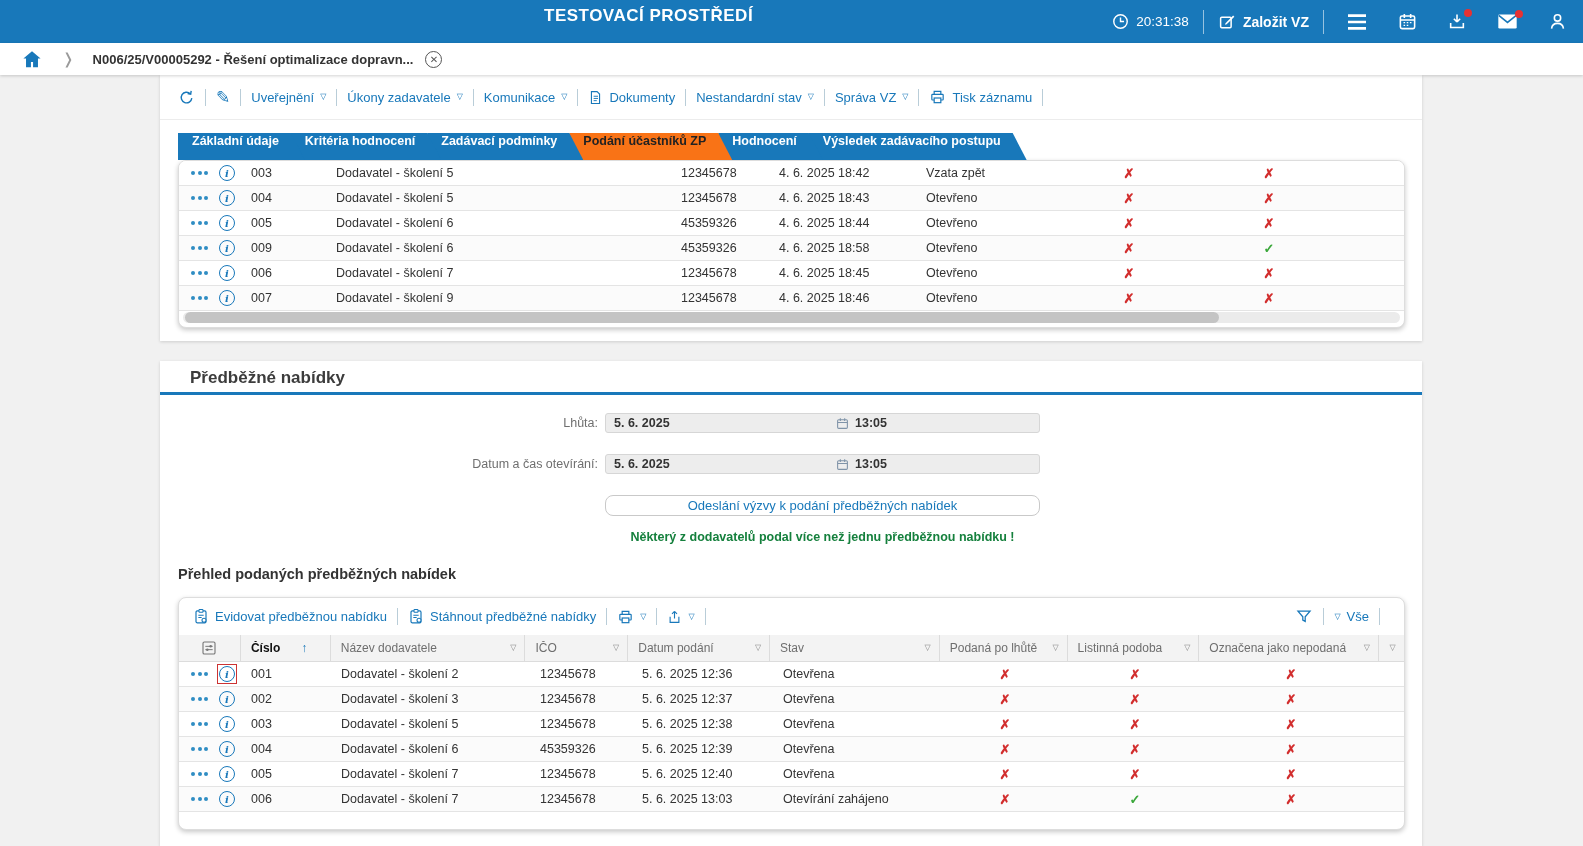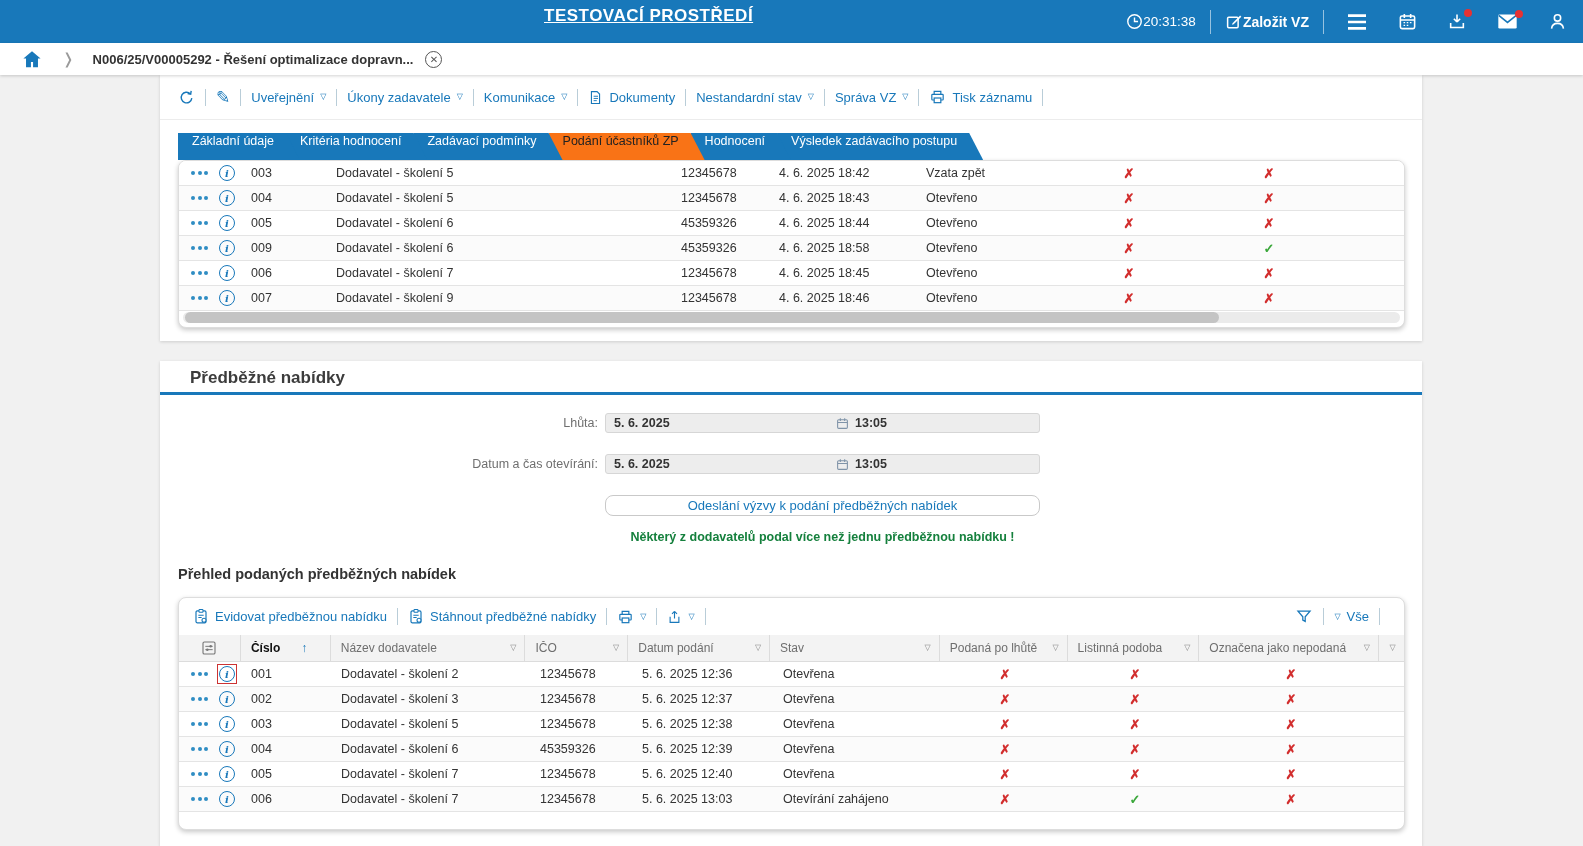--- a/index.html
+++ b/index.html
@@ -6,23 +6,23 @@
     font-family:"Liberation Sans",sans-serif;background:#f1f1f1;}
   *{box-sizing:border-box;}
   
   .topbar{position:relative;height:43px;background:#1878ba;color:#fff;display:flex;align-items:center;}
   .brand{display:flex;align-items:flex-start;margin-left:12px;}
   .logo-ring{width:30px;height:30px;border:5px solid #fff;border-radius:50%;margin:4px 6px 0 0;
     border-left-color:rgba(255,255,255,.55);transform:rotate(-35deg);}
   .brand-name{font-size:25px;font-weight:bold;letter-spacing:2px;line-height:40px;}
   .brand-sub{font-size:12px;margin:20px 0 0 2px;}
   .tb-title{position:absolute;left:544px;top:0;height:32px;display:flex;align-items:center;
-    font-size:17px;font-weight:bold;letter-spacing:.5px;text-decoration:underline;}
+    font-size:17px;font-weight:bold;letter-spacing:.5px;}
   .tb-right{position:absolute;right:14px;top:0;height:43px;display:flex;align-items:center;gap:14px;}
-  .tb-right .grp{display:flex;align-items:center;}
+  .tb-right .grp{display:flex;align-items:center;gap:7px;}
   .tbsep{width:1px;height:24px;background:rgba(255,255,255,.55);}
   .tb-time{font-size:13.5px;}
   .tb-create{font-size:14px;font-weight:bold;cursor:pointer;}
   .icon-badge{position:relative;}
   .badge{position:absolute;top:-3px;right:-5px;width:8px;height:8px;border-radius:50%;background:#e63232;}
   .hit{display:flex;align-items:center;cursor:pointer;}
   
   .breadcrumb{height:32px;background:#fff;display:flex;align-items:center;box-shadow:0 1px 3px rgba(0,0,0,.18);
     position:relative;z-index:5;}
   .bc-home{margin-left:22px;display:flex;}
@@ -39,21 +39,21 @@
     padding-left:18px;border-bottom:1px solid #ececec;}
   .tb-item{display:flex;align-items:center;gap:6px;color:#1878ba;font-size:13px;cursor:pointer;white-space:nowrap;}
   .vsep{width:1px;height:17px;background:#b9cdd8;margin:0 10px;}
   .tri{font-size:8px;line-height:1;}
   .tri.blue{color:#1878ba;}
   .tri.gray{color:#8a8a8a;}
   .glyph-btn{color:#1878ba;font-size:16px;cursor:pointer;display:flex;align-items:center;}
   
   .tabs{position:absolute;left:18px;top:58px;height:27px;display:flex;}
   .tab{position:relative;height:27px;display:flex;align-items:center;background:#1878ba;color:#fff;
-    font-size:12.5px;font-weight:normal;padding:0 26px 12px 14px;margin-right:-14px;cursor:pointer;white-space:nowrap;
+    font-size:12.5px;font-weight:bold;padding:0 26px 12px 14px;margin-right:-14px;cursor:pointer;white-space:nowrap;
     clip-path:polygon(0 0,calc(100% - 14px) 0,100% 100%,0 100%);}
   .tab.active{background:#f97316;color:#222;}
   
   .panel{position:absolute;left:18px;width:1227px;border:1px solid #ddd;border-radius:8px;background:#fff;
     box-shadow:0 2px 5px rgba(0,0,0,.22);overflow:hidden;}
   .panel1{top:85px;height:168px;}
   .panel2{top:236px;height:233px;}
   .trow{display:flex;align-items:center;height:25px;border-bottom:1px solid #e4e4e4;background:#fff;cursor:pointer;}
   .trow:nth-child(even){background:#fbfbfb;}
   .cell{padding:0 10px;font-size:12.5px;color:#333;white-space:nowrap;overflow:hidden;display:flex;align-items:center;height:100%;}

